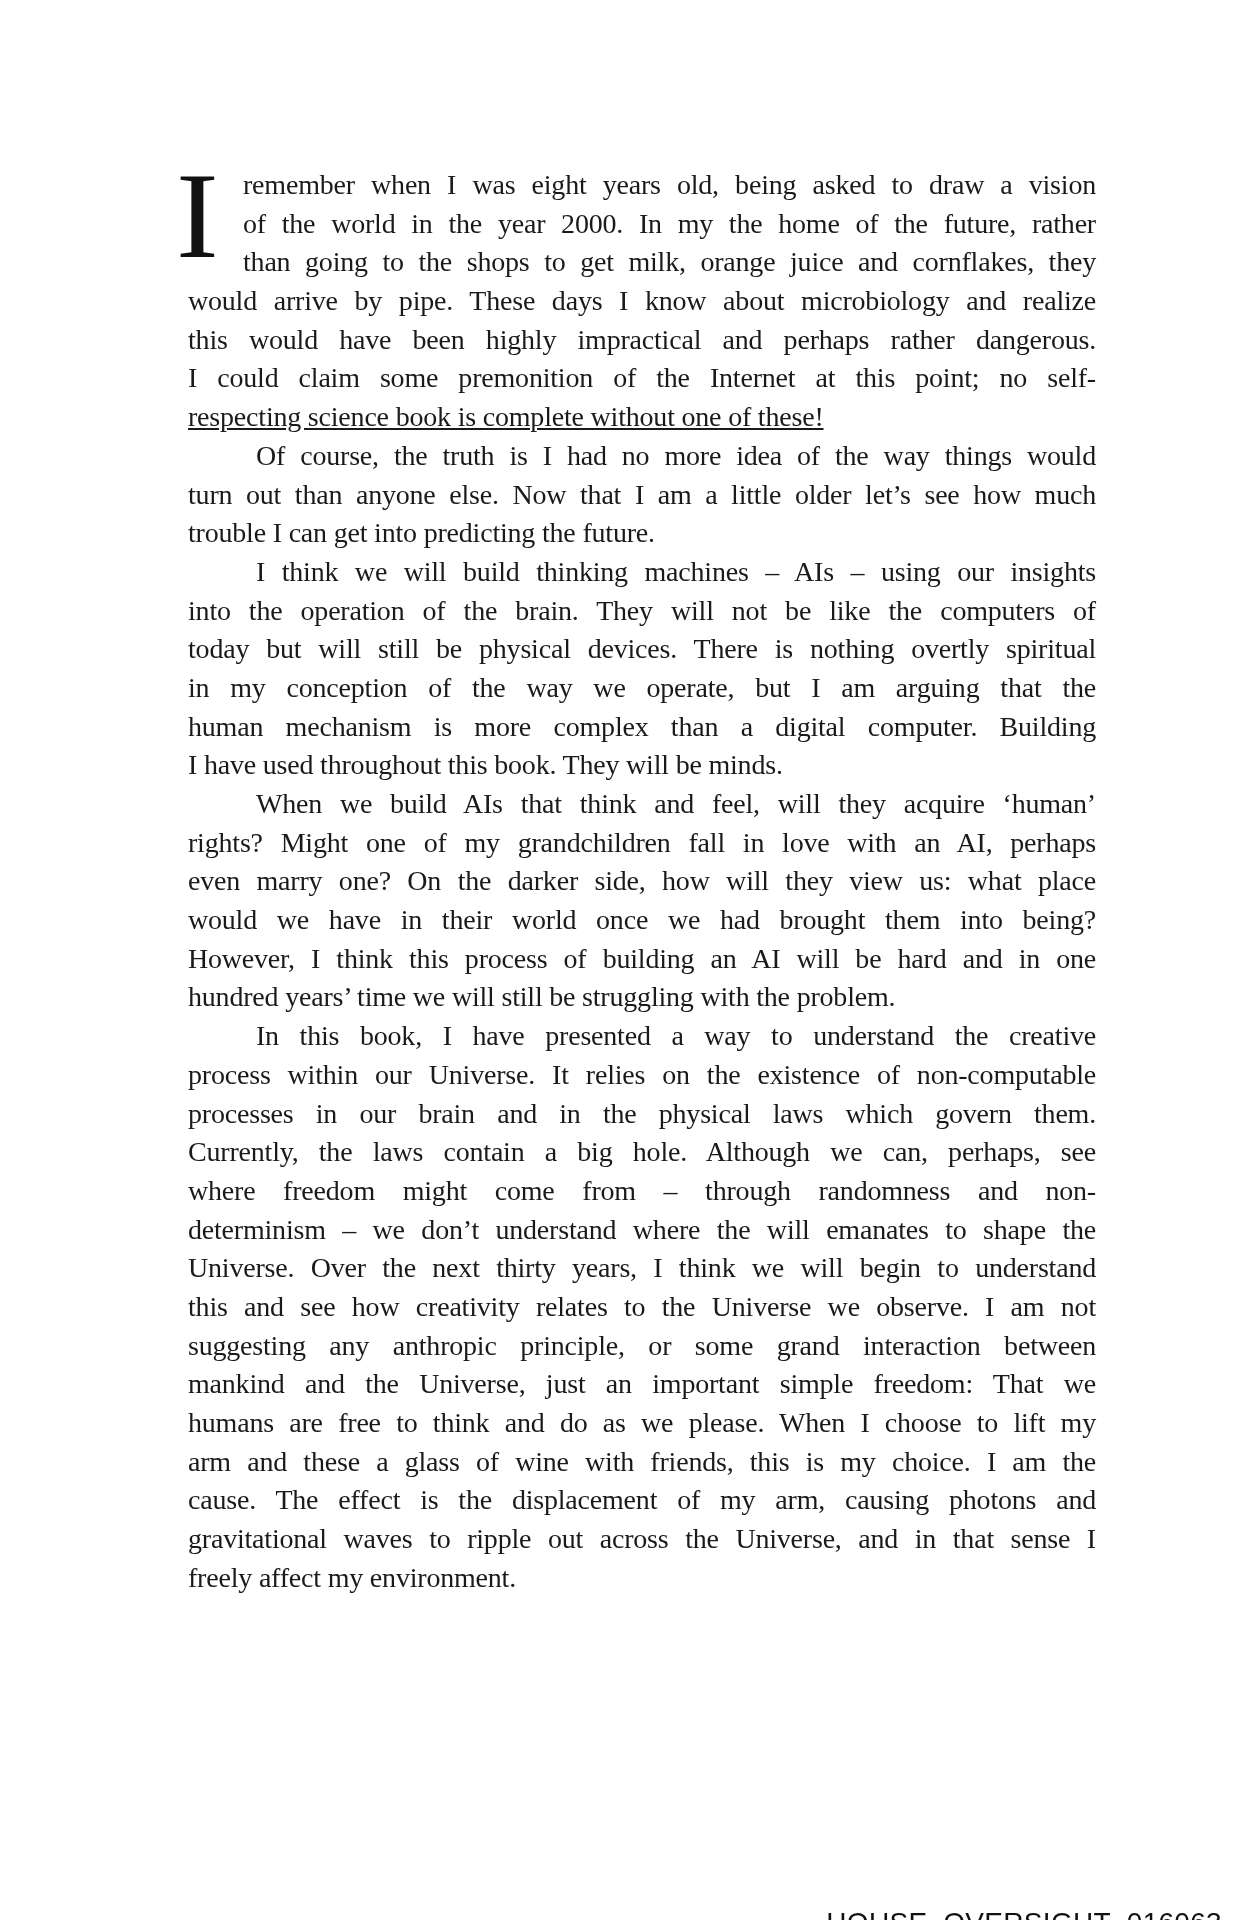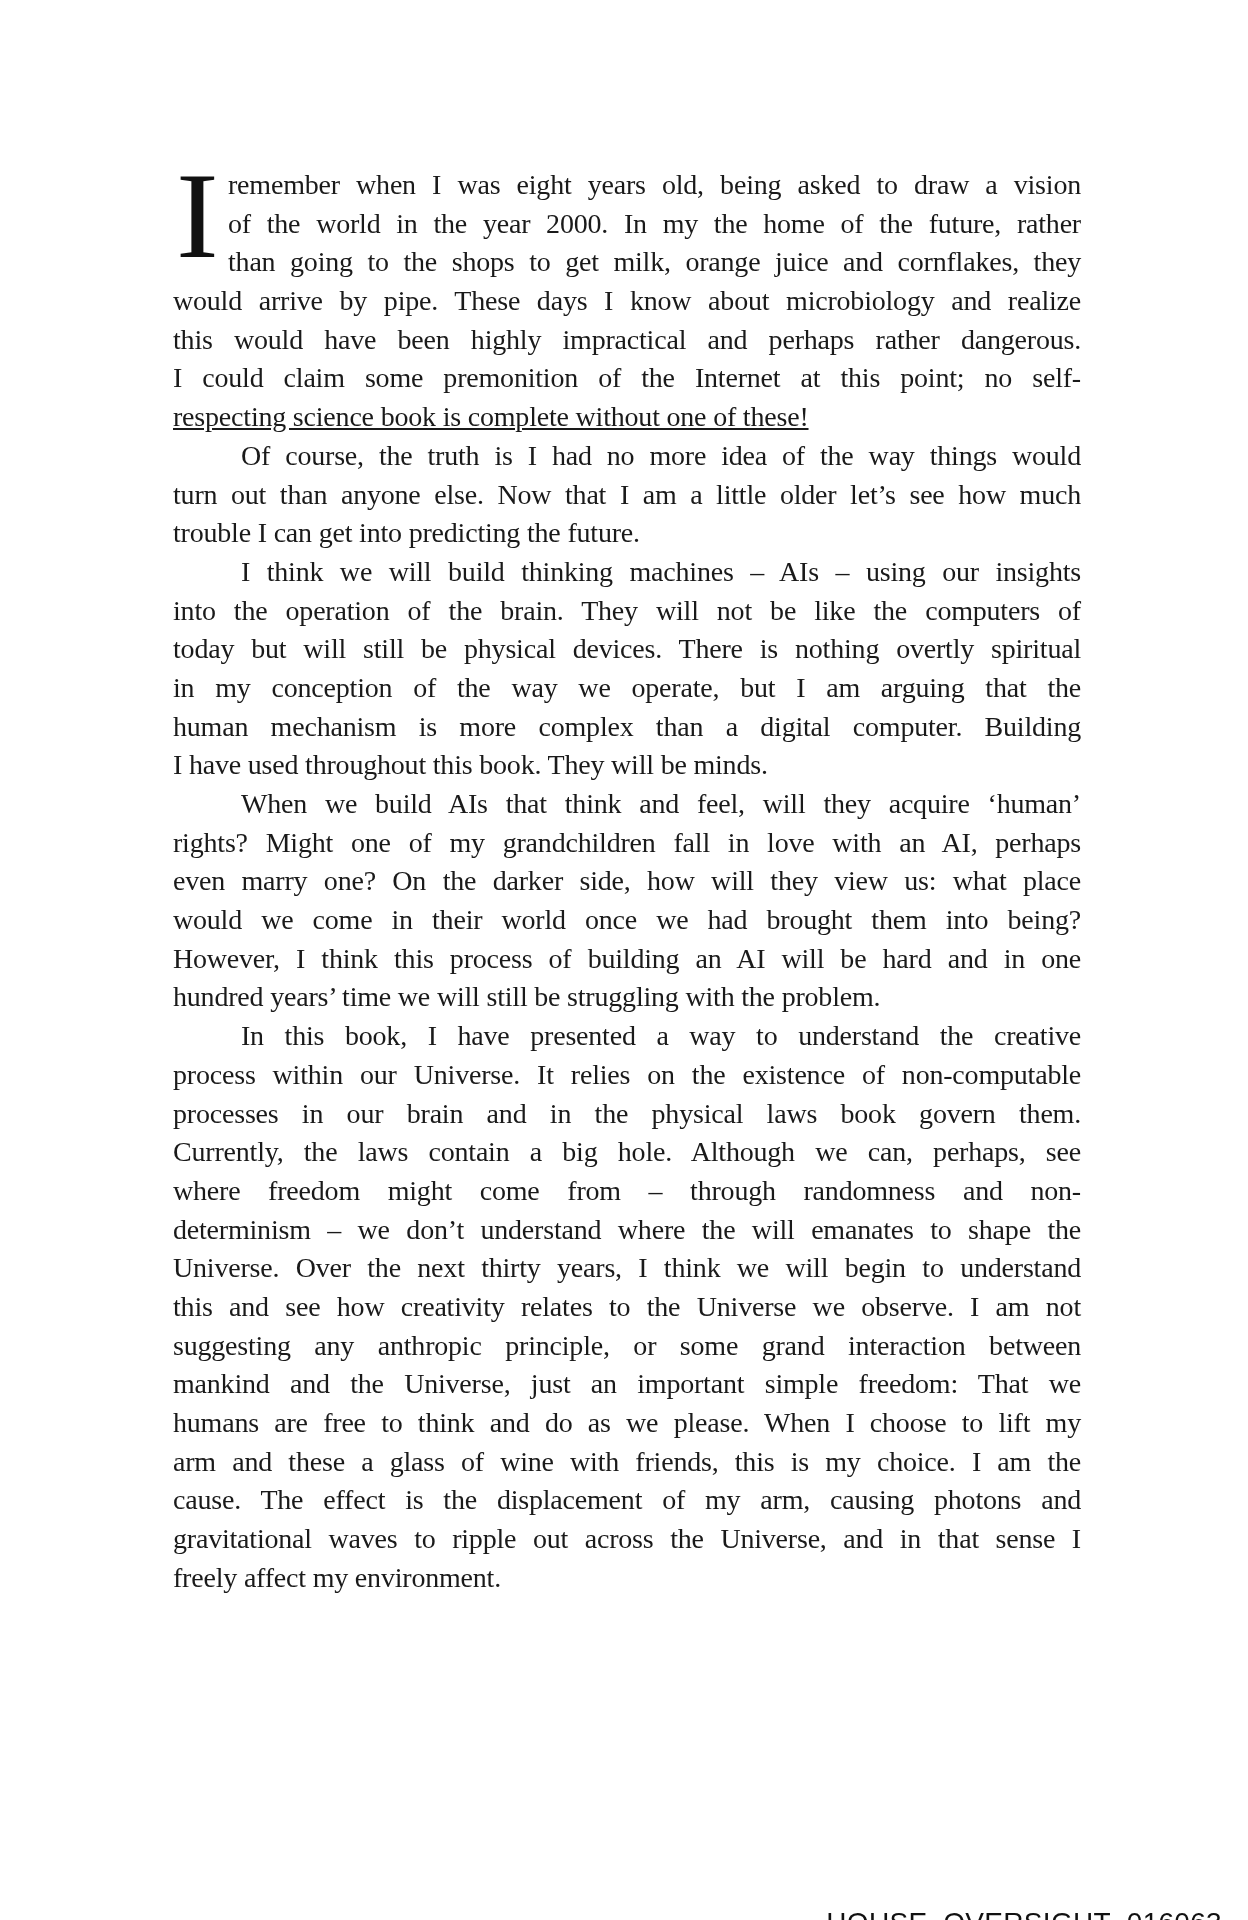--- a/index.html
+++ b/index.html
@@ -18,21 +18,21 @@
     .page {
       position: absolute;
       left: 0;
       top: 0;
       width: 1248px;
       height: 1920px;
       background: #ffffff;
     }
     .text-block {
       position: absolute;
-      left: 173px;
+      left: 188px;
       top: 166px;
       width: 908px;
     }
     .line {
       display: block;
       height: 38.7px;
       line-height: 38.7px;
       font-size: 28px;
       white-space: nowrap;
       text-align: justify;
@@ -102,29 +102,29 @@
       <span class="line" style="white-space: nowrap;">today but will still be physical devices. There is nothing overtly spiritual</span>
       <span class="line" style="white-space: nowrap;">in my conception of the way we operate, but I am arguing that the</span>
       <span class="line" style="white-space: nowrap;">human mechanism is more complex than a digital computer. Building</span>
       <span class="line last" style="white-space: nowrap;">I have used throughout this book. They will be minds.</span>
     </div>
 
     <div>
       <span class="line indent" style="white-space: nowrap;">When we build AIs that think and feel, will they acquire ‘human’</span>
       <span class="line" style="white-space: nowrap;">rights? Might one of my grandchildren fall in love with an AI, perhaps</span>
       <span class="line" style="white-space: nowrap;">even marry one? On the darker side, how will they view us: what place</span>
-      <span class="line" style="white-space: nowrap;">would we come in their world once we had brought them into being?</span>
+      <span class="line" style="white-space: nowrap;">would we have in their world once we had brought them into being?</span>
       <span class="line" style="white-space: nowrap;">However, I think this process of building an AI will be hard and in one</span>
       <span class="line last" style="white-space: nowrap;">hundred years’ time we will still be struggling with the problem.</span>
     </div>
 
     <div>
       <span class="line indent" style="white-space: nowrap;">In this book, I have presented a way to understand the creative</span>
       <span class="line" style="white-space: nowrap;">process within our Universe. It relies on the existence of non-computable</span>
-      <span class="line" style="white-space: nowrap;">processes in our brain and in the physical laws book govern them.</span>
+      <span class="line" style="white-space: nowrap;">processes in our brain and in the physical laws which govern them.</span>
       <span class="line" style="white-space: nowrap;">Currently, the laws contain a big hole. Although we can, perhaps, see</span>
       <span class="line" style="white-space: nowrap;">where freedom might come from – through randomness and non-</span>
       <span class="line" style="white-space: nowrap;">determinism – we don’t understand where the will emanates to shape the</span>
       <span class="line" style="white-space: nowrap;">Universe. Over the next thirty years, I think we will begin to understand</span>
       <span class="line" style="white-space: nowrap;">this and see how creativity relates to the Universe we observe. I am not</span>
       <span class="line" style="white-space: nowrap;">suggesting any anthropic principle, or some grand interaction between</span>
       <span class="line" style="white-space: nowrap;">mankind and the Universe, just an important simple freedom: That we</span>
       <span class="line" style="white-space: nowrap;">humans are free to think and do as we please. When I choose to lift my</span>
       <span class="line" style="white-space: nowrap;">arm and these a glass of wine with friends, this is my choice. I am the</span>
       <span class="line" style="white-space: nowrap;">cause. The effect is the displacement of my arm, causing photons and</span>

